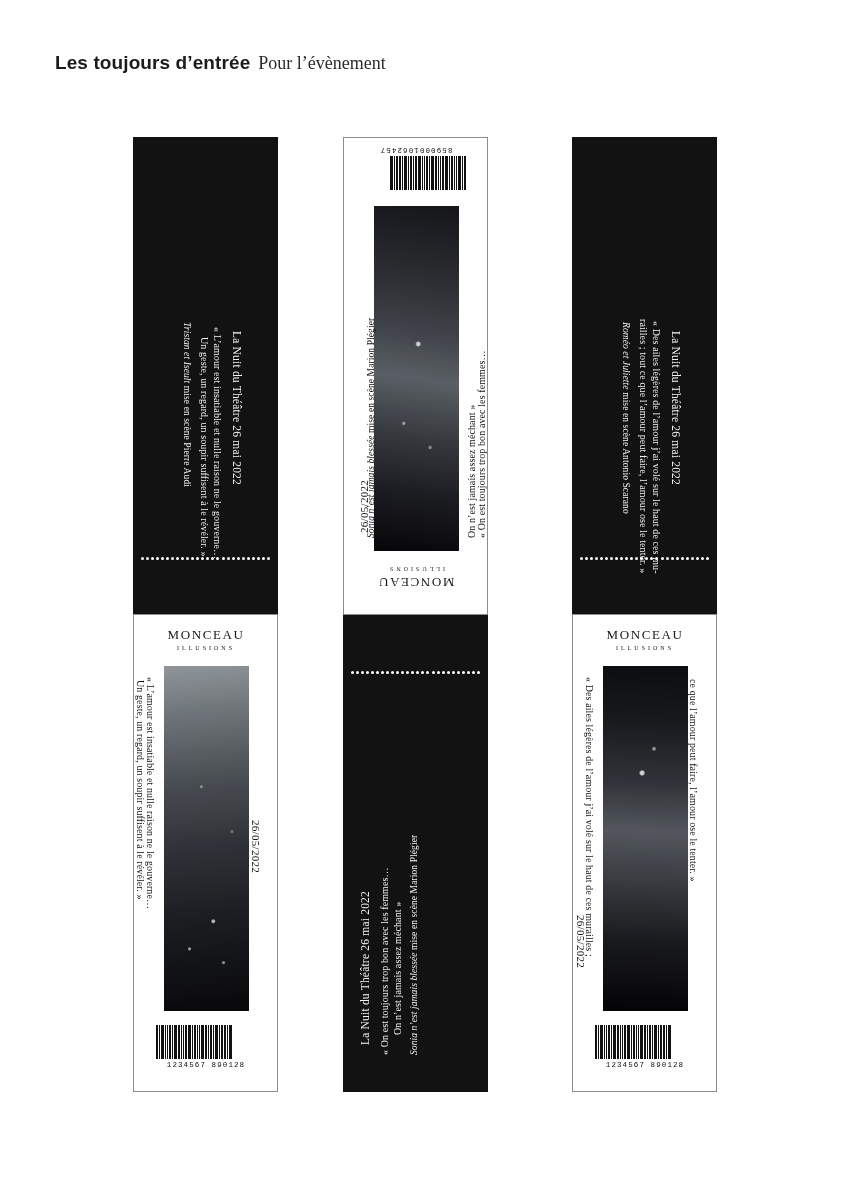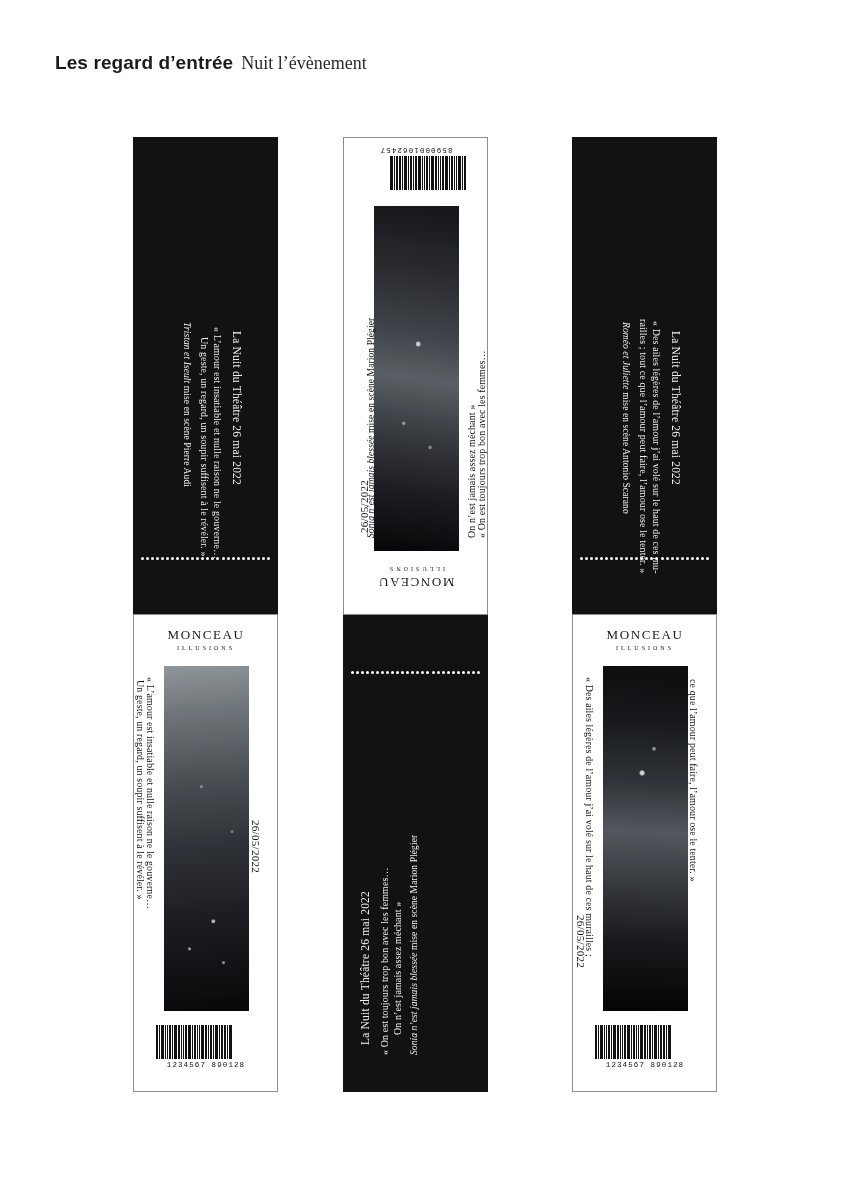--- a/index.html
+++ b/index.html
@@ -186,22 +186,22 @@
     letter-spacing: 1.1px;
     text-align: center;
     margin-top: 2px;
     color: #111;
   }
 </style>
 </head>
 <body>
 
 <div class="page-header">
-  <span class="header-title">Les regard d’entrée</span>
-  <span class="header-sub">Nuit l’évènement</span>
+  <span class="header-title">Les toujours d’entrée</span>
+  <span class="header-sub">Pour l’évènement</span>
 </div>
 
 <div class="strip strip-1">
 
   <div class="panel black" style="top:0; height:477px;">
 
     <div class="rot rot-cw line-title" style="left:110px; top:194px;"><span>La Nuit du Théâtre</span> <span>26 mai 2022</span></div>
 
     <div class="rot rot-cw line-quote" style="left:92px; top:190px;">« L’amour est insatiable et nulle raison ne le gouverne…</div>
 

